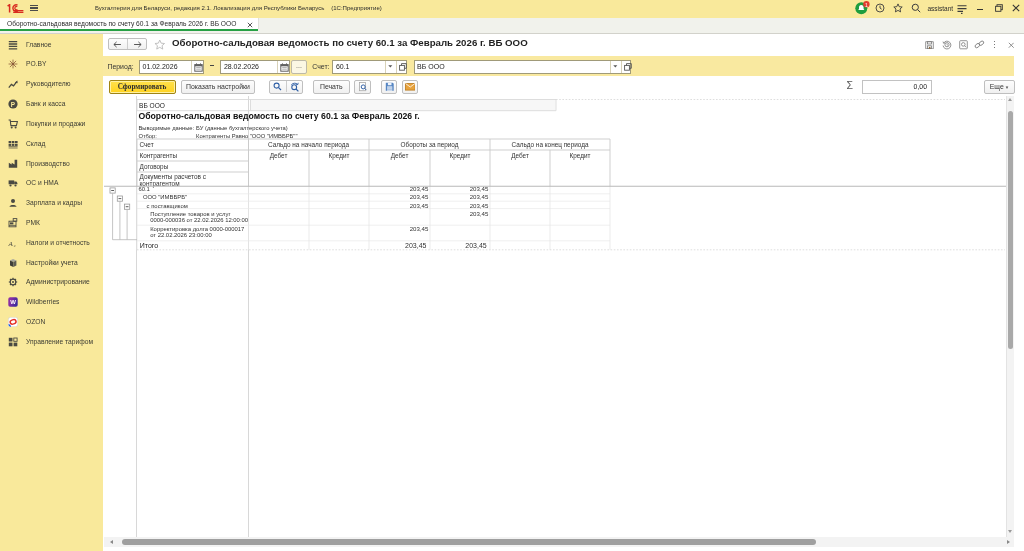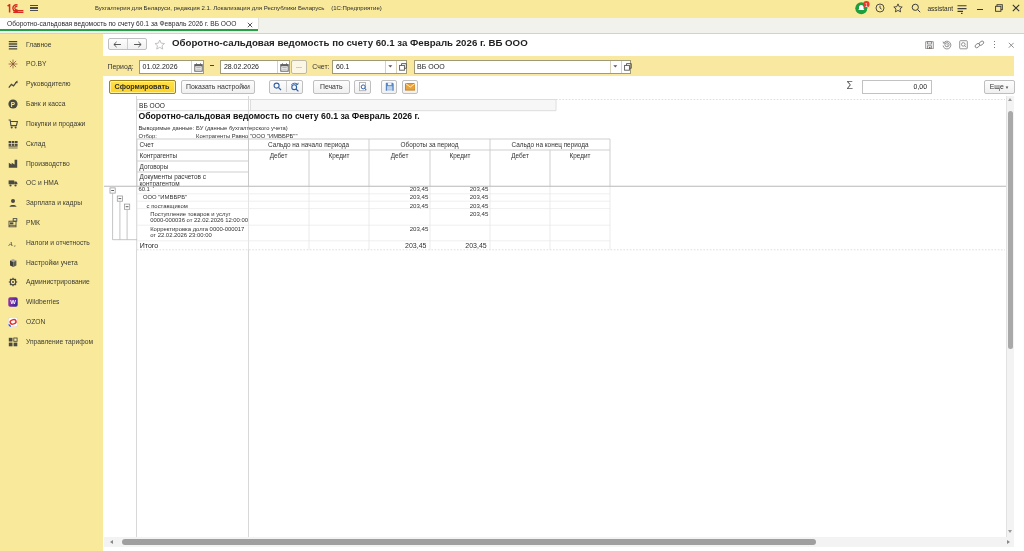--- a/index.html
+++ b/index.html
@@ -287,21 +287,21 @@
 <div class="abs" style="left:609.7px;top:60.5px;width:1px;height:12.5px;background:#d8d2b8;"></div>
 <svg class="abs" style="left:613px;top:65.3px;" width="4.6" height="3" viewBox="0 0 4.6 3">
     <path d="M0.3 0.3 L2.3 2.5 L4.3 0.3" fill="#555"></path>
   </svg>
 <div class="abs" style="left:620.5px;top:60.5px;width:1px;height:12.5px;background:#d8d2b8;"></div>
 <svg class="abs" style="left:623.5px;top:62.8px;" width="8" height="8" viewBox="0 0 8 8">
     <rect x="0.6" y="2.4" width="4.8" height="4.8" fill="none" stroke="#555" stroke-width="0.9"></rect>
     <path d="M2.5 2.4 V0.6 H7.3 V5.3 H5.5" fill="none" stroke="#555" stroke-width="0.9"></path>
   </svg>
 
-<div class="abs" style="left:108.5px;top:80.2px;width:67px;height:13.6px;box-sizing:border-box;background:linear-gradient(#ffe14e,#ffd21f);border:1px solid #a08414;border-radius:2px;box-shadow:inset 0 0 0 1px #fff1a0;text-align:center;font-size:7.2px;font-weight:bold;color:#2e2e2e;line-height:12px;">Сформировать</div>
+<div class="abs" style="left:108.5px;top:80.2px;width:67px;height:13.6px;box-sizing:border-box;background:linear-gradient(#ffe14e,#ffd21f);border:1px solid #a08414;border-radius:2px;box-shadow:inset 0 0 0 1px #fff1a0;text-align:center;font-size:7.2px;font-weight:bold;color:#2e2e2e;line-height:12px;font-family:Liberation Serif, serif;">Сформировать</div>
 <div class="abs btn" style="left:181px;top:80.2px;width:74px;height:13.6px;line-height:12px;">Показать настройки</div>
 <div class="abs btn" style="left:269px;top:80.2px;width:33.5px;height:13.6px;"></div>
 <div class="abs" style="left:285.5px;top:80.8px;width:1px;height:11.6px;background:#cccccc;"></div>
 <svg class="abs" style="left:273px;top:82px;" width="9" height="9" viewBox="0 0 9 9">
     <circle cx="3.6" cy="3.6" r="2.5" fill="none" stroke="#2f5fa5" stroke-width="1.1"></circle>
     <path d="M5.6 5.6 L8 8" stroke="#2f5fa5" stroke-width="1.2"></path>
   </svg>
 <svg class="abs" style="left:290px;top:81.5px;" width="10" height="10" viewBox="0 0 10 10">
     <circle cx="4.2" cy="5.2" r="2.4" fill="none" stroke="#2f5fa5" stroke-width="1.1"></circle>
     <path d="M6 7 L8.4 9.4" stroke="#2f5fa5" stroke-width="1.2"></path>

